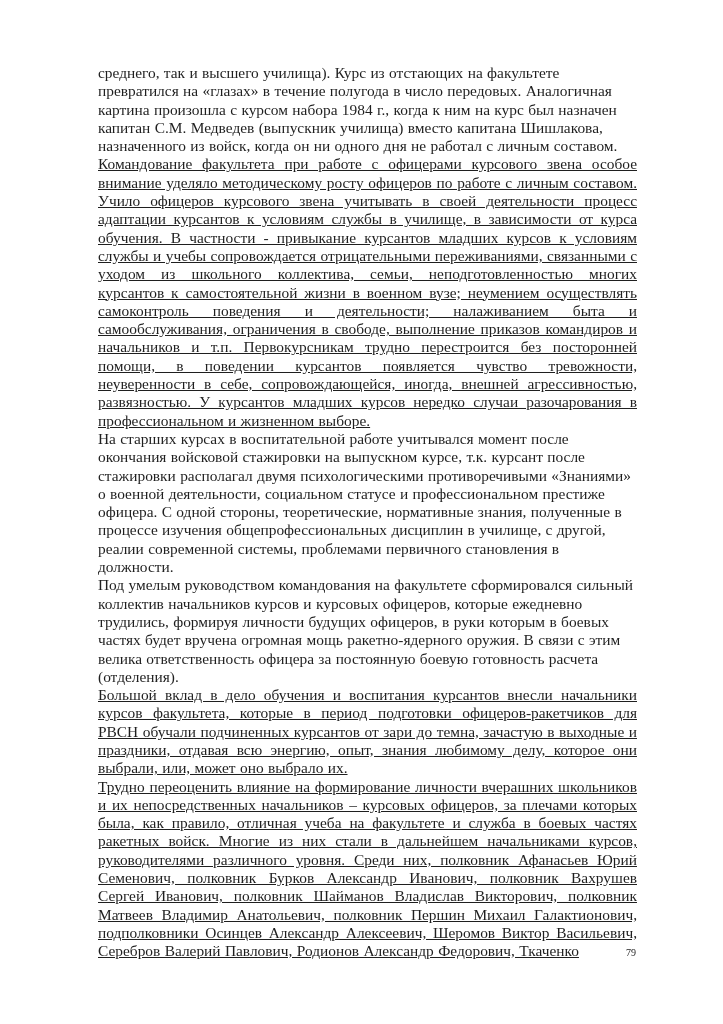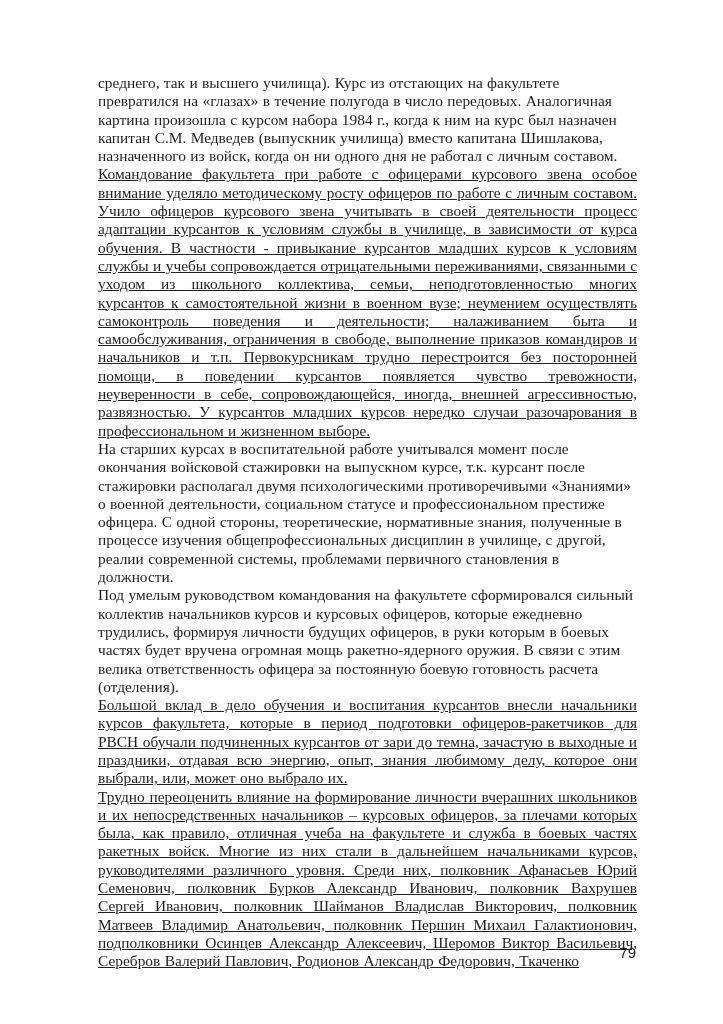--- a/index.html
+++ b/index.html
@@ -10,21 +10,21 @@
   .page {
     position: relative;
     width: 723px;
     height: 1024px;
     background: #ffffff;
     overflow: hidden;
   }
   .text-block {
     position: absolute;
     left: 98px;
-    top: 74px;
+    top: 64px;
     width: 539px;
     font-family: "Liberation Serif", "DejaVu Serif", serif;
     font-size: 15.4px;
     line-height: 18.3px;
     color: #1f1f1f;
   }
   .text-block p.para {
     margin: 0;
     padding: 0;
     word-spacing: 0.5px;
@@ -34,22 +34,22 @@
     text-align-last: left;
     text-decoration: underline;
   }
   .text-block p.align-left {
     text-align: left;
   }
   .page-number {
     position: absolute;
     top: 944px;
     right: 87px;
-    font-family: Liberation Sans, sans-serif;
-    font-size: 15px;
+    font-family: Liberation Serif, serif;
+    font-size: 10px;
     line-height: 18.3px;
     color: #1f1f1f;
   }
 </style>
 </head>
 <body>
 
 <div class="page">
   <div class="text-block">
       <p class="para align-left">среднего, так и высшего училища). Курс из отстающих на факультете превратился на «глазах» в течение полугода в число передовых. Аналогичная картина произошла с курсом набора 1984 г., когда к ним на курс был назначен капитан С.М. Медведев (выпускник училища) вместо капитана Шишлакова, назначенного из войск, когда он ни одного дня не работал с личным составом.</p>

